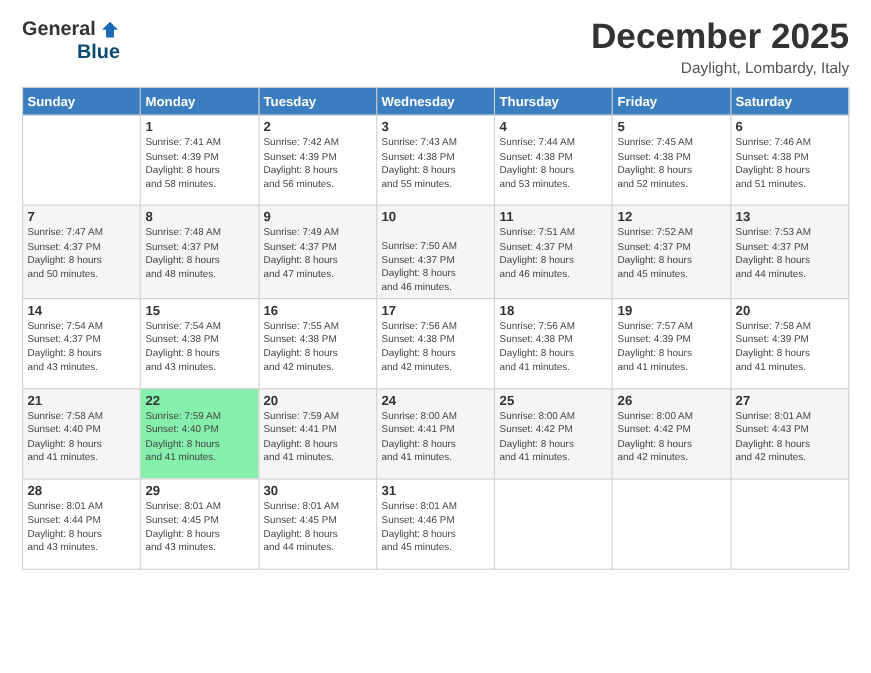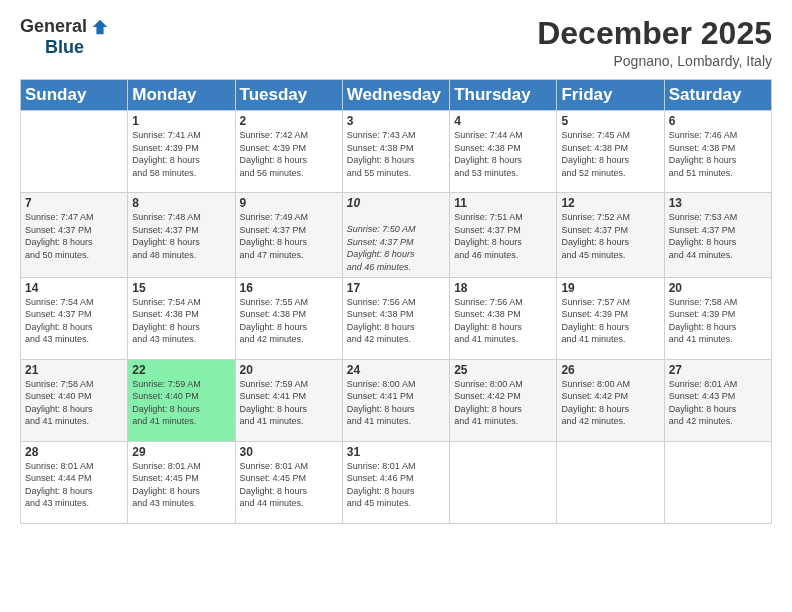--- a/index.html
+++ b/index.html
@@ -18,21 +18,21 @@
     }
     .header {
       display: flex;
       align-items: flex-start;
       justify-content: space-between;
       margin-bottom: 10px;
     }
     .logo {
       display: flex;
       flex-direction: column;
-      align-items: center;
+      align-items: flex-end;
     }
     .logo-text {
       display: flex;
       align-items: center;
       gap: 2px;
     }
     .logo-general {
       font-size: 18px;
       font-weight: bold;
       color: #333;
@@ -62,21 +62,21 @@
       margin-top: 2px;
     }
     .calendar {
       width: 100%;
       border-collapse: collapse;
       table-layout: fixed;
     }
     .calendar th {
       background: #3a7ebf;
       color: #fff;
-      font-size: 17px;
+      font-size: 12px;
       font-weight: bold;
       padding: 5px 4px;
       text-align: left;
       border: 1px solid #ccc;
     }
     .calendar td {
       border: 1px solid #d0d0d0;
       vertical-align: top;
       padding: 3px 4px;
       font-size: 9.5px;
@@ -112,21 +112,21 @@
       <div class="logo-text">
         <span class="logo-general">General</span>
         <svg class="logo-icon" viewBox="0 0 20 20">
           <polygon points="10,2 18,10 14,10 14,18 6,18 6,10 2,10" fill="#1a6bb5"></polygon>
         </svg>
       </div>
       <span class="logo-blue">Blue</span>
     </div>
     <div class="title-block">
       <div class="month-title">December 2025</div>
-      <div class="subtitle">Pognano, Lombardy, Italy</div>
+      <div class="subtitle">Daylight, Lombardy, Italy</div>
     </div>
   </div>
 
   <table class="calendar">
     <thead>
       <tr>
         <th>Sunday</th>
         <th>Monday</th>
         <th>Tuesday</th>
         <th>Wednesday</th>
@@ -196,21 +196,21 @@
 Daylight: 8 hours
 and 48 minutes.</div>
           </td>
           <td style="background: rgb(245, 245, 245);">
             <span class="day-number">9</span>
             <div class="day-info" style="white-space: pre-line;">Sunrise: 7:49 AM
 Sunset: 4:37 PM
 Daylight: 8 hours
 and 47 minutes.</div>
           </td>
-          <td style="background: rgb(245, 245, 245); font-style: italic;">
+          <td style="background: rgb(245, 245, 245);">
             <span class="day-number">10</span>
             <div class="day-info" style="white-space: pre-line; margin-top: 13px;">Sunrise: 7:50 AM
 Sunset: 4:37 PM
 Daylight: 8 hours
 and 46 minutes.</div>
           </td>
           <td style="background: rgb(245, 245, 245);">
             <span class="day-number">11</span>
             <div class="day-info" style="white-space: pre-line;">Sunrise: 7:51 AM
 Sunset: 4:37 PM

